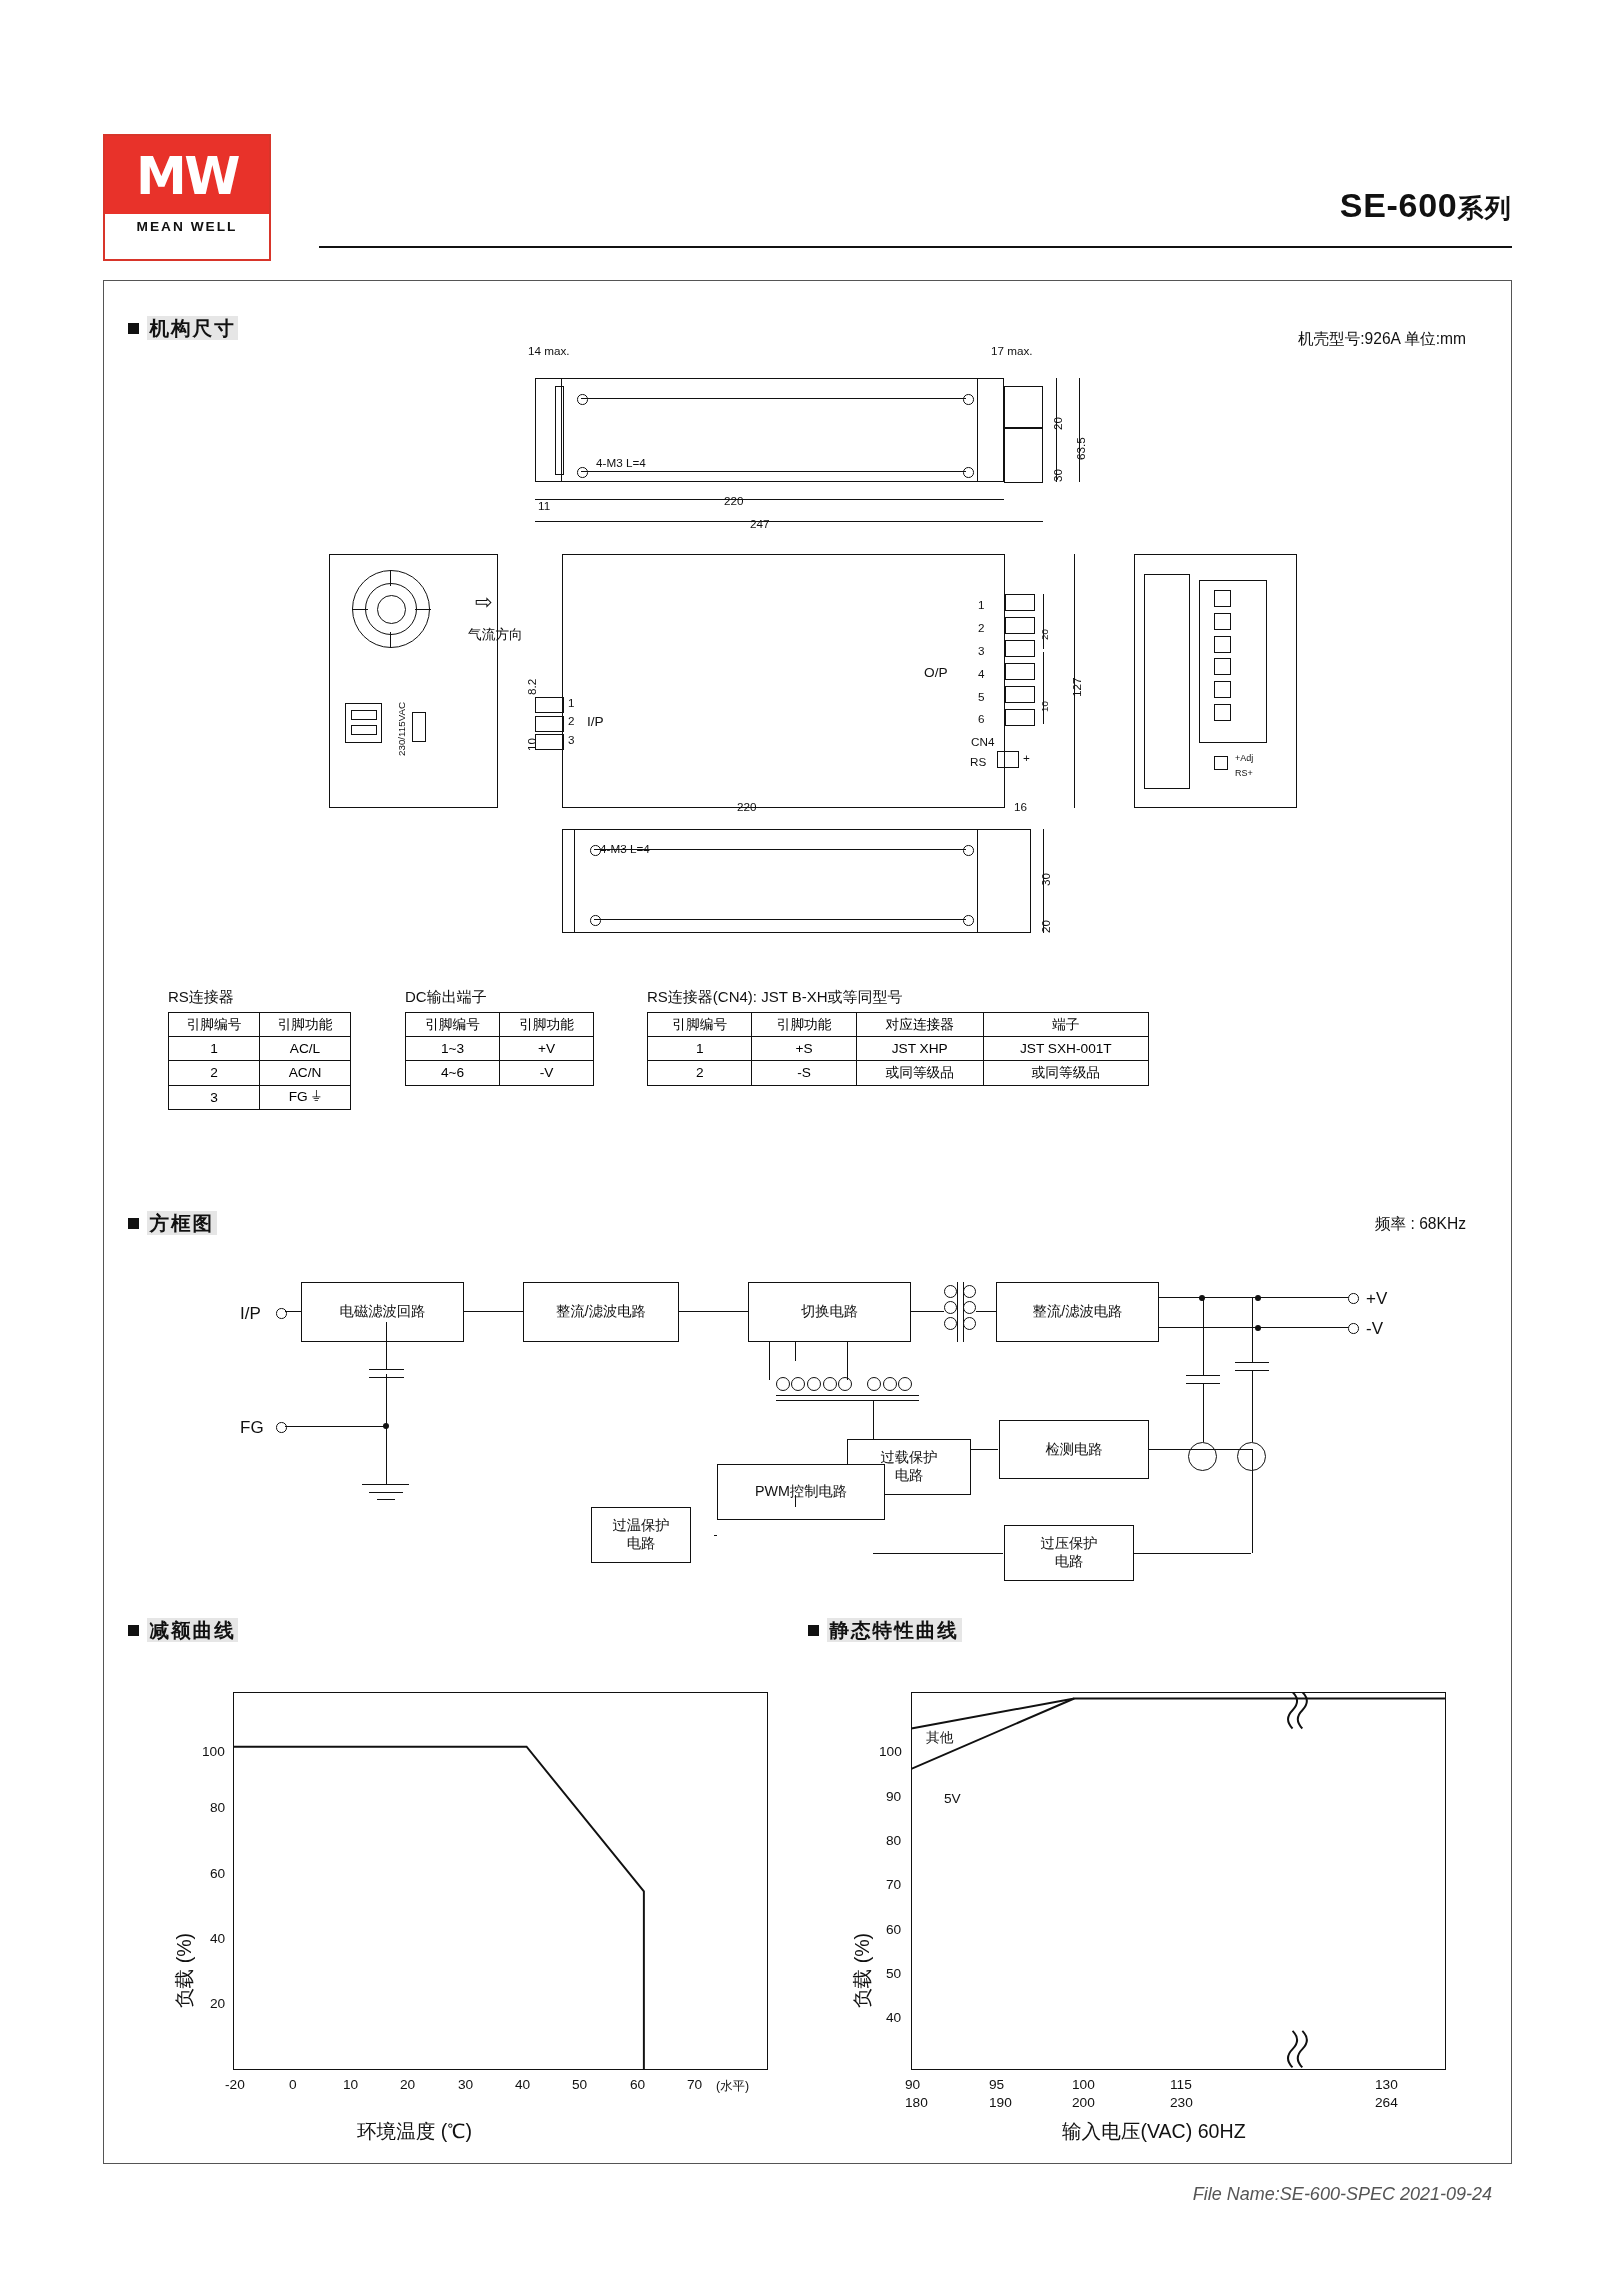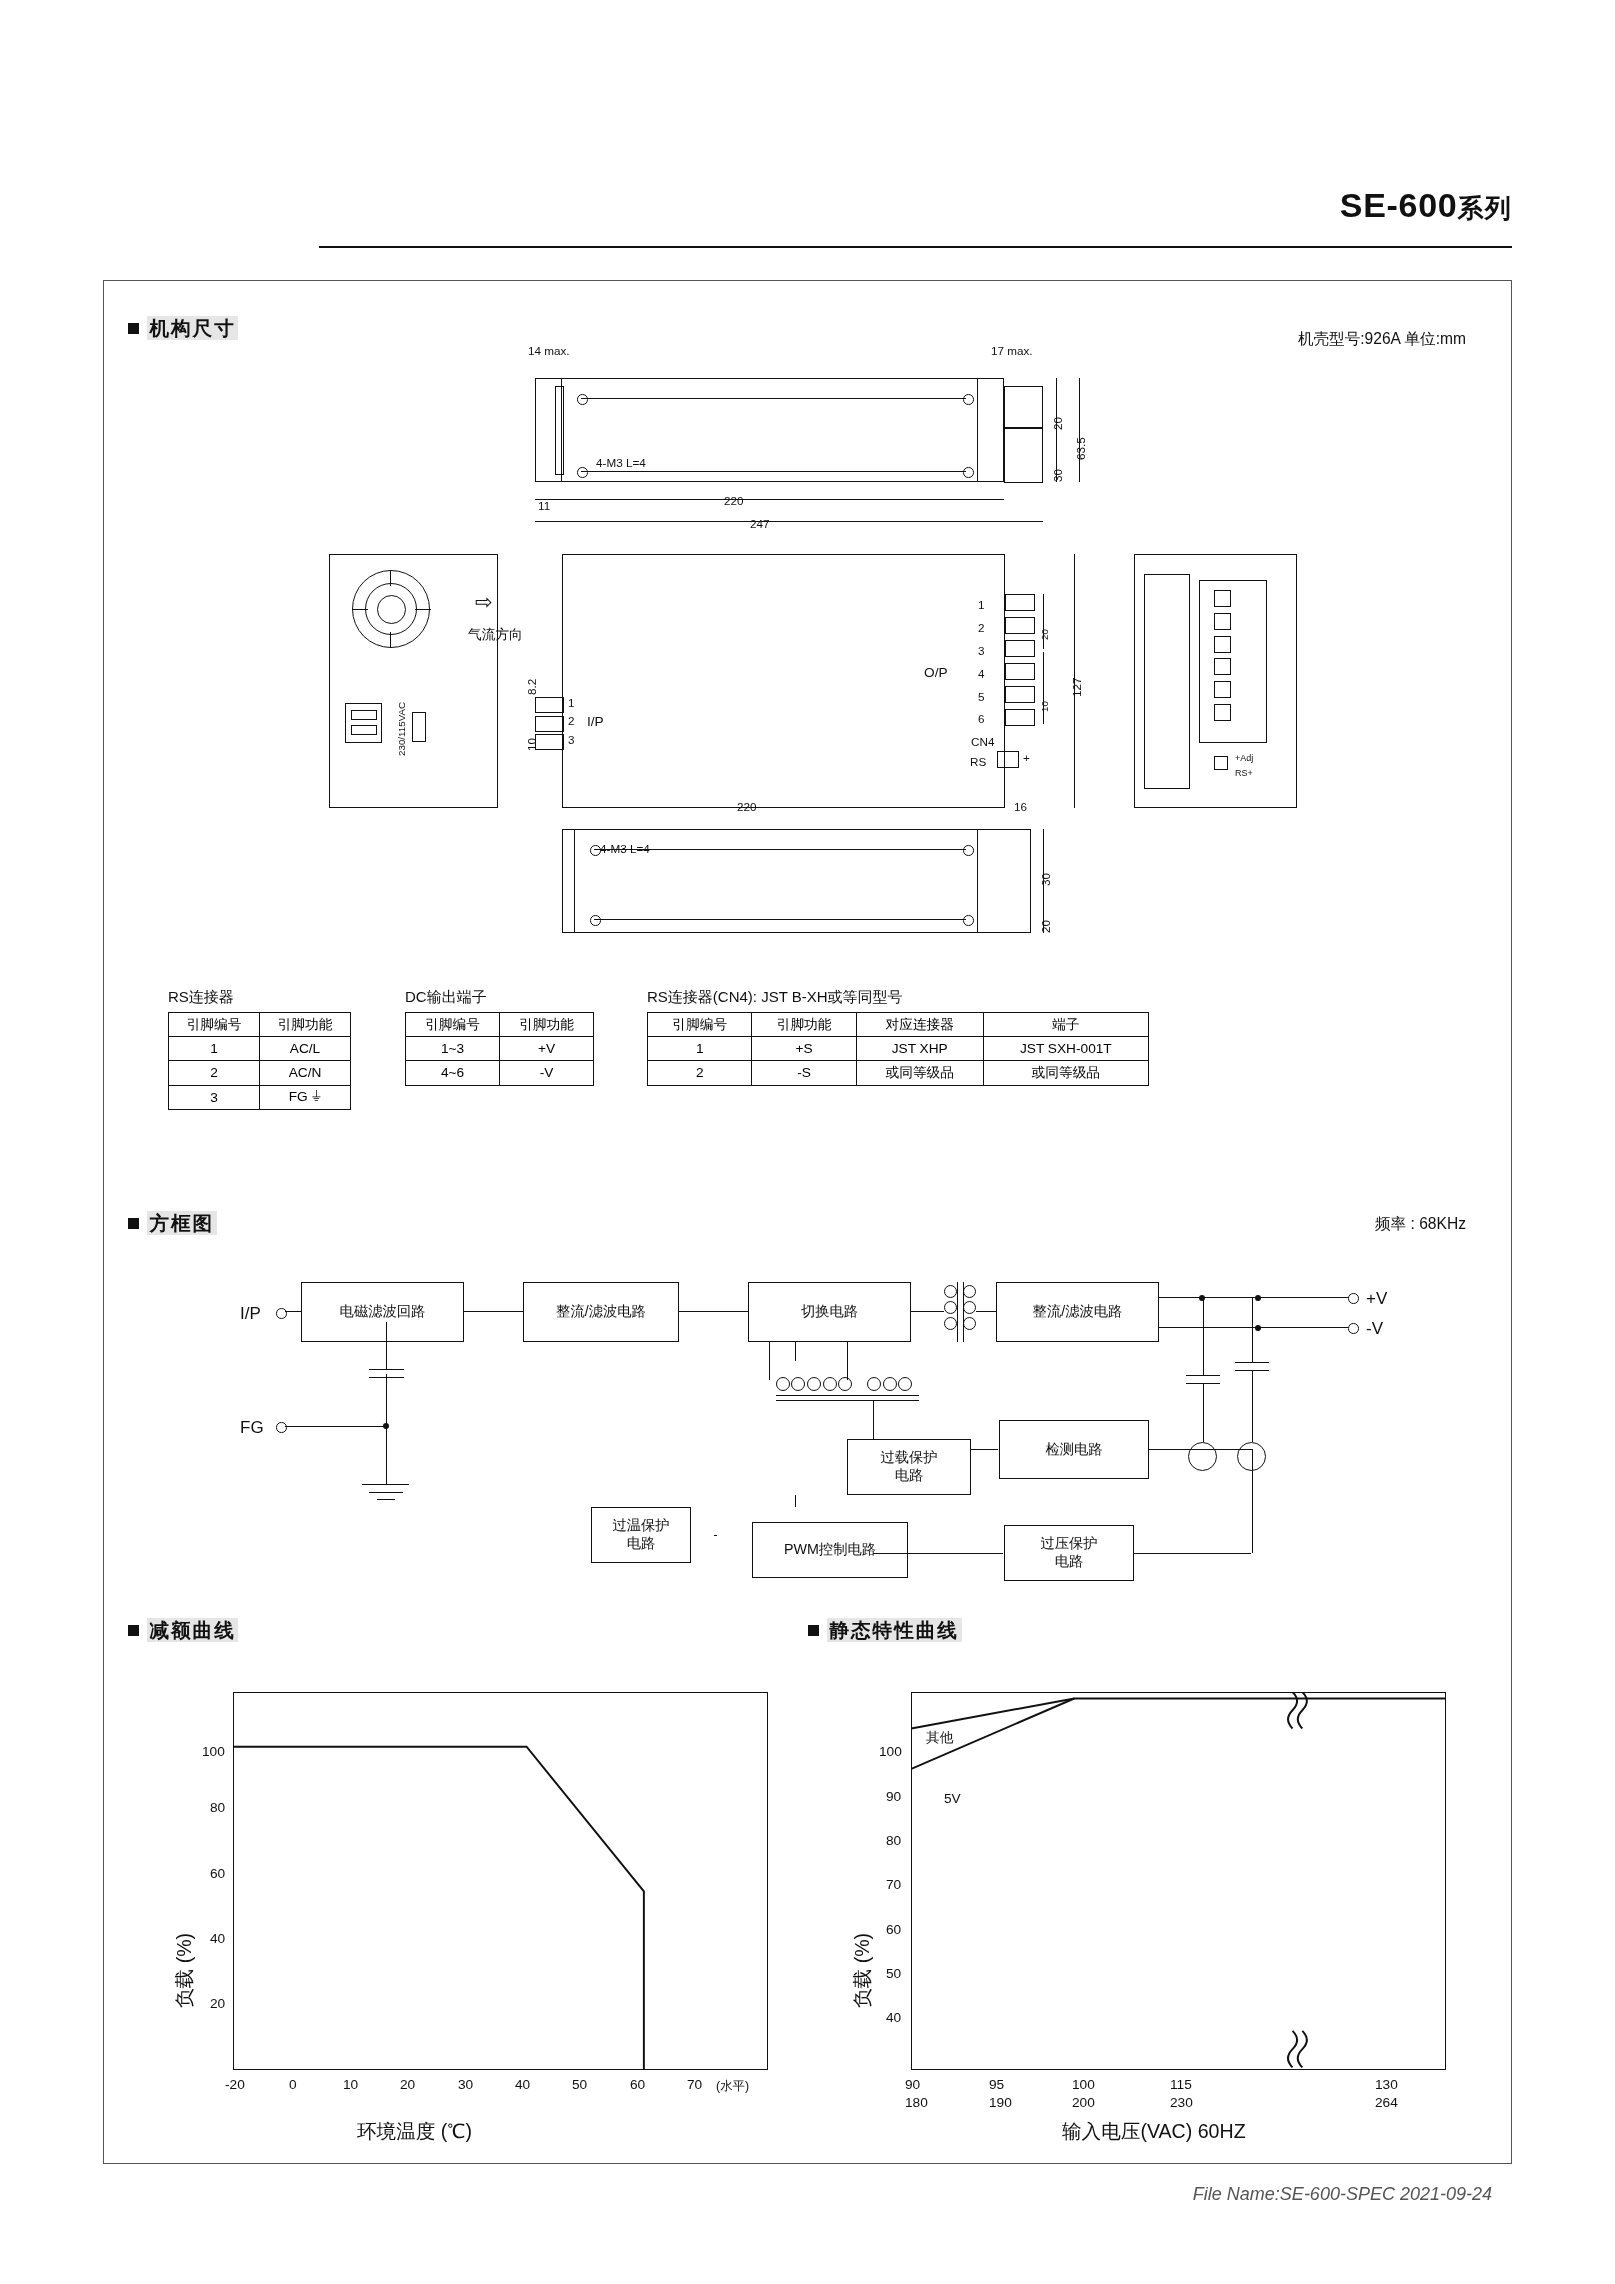--- a/index.html
+++ b/index.html
@@ -48,20 +48,25 @@
   .ctitle{position:absolute;font-size:19.6px;color:#111;}
   .ylab{position:absolute;font-size:19.6px;color:#111;transform:rotate(-90deg);transform-origin:left top;white-space:nowrap;}
 
   .footer{position:absolute;right:124px;top:2184px;font-size:18px;font-style:italic;color:#555;}
 </style>
 </head>
 <body>
 
 <div class="page">
 
+  <div class="logo-box">
+    <div class="logo-red"></div>
+    <div class="logo-mw">MW</div>
+    <div class="logo-text">MEAN WELL</div>
+  </div>
   <div class="hdr-model"><span>SE-600</span><span class="cn">系列</span></div>
   <div class="hdr-rule"></div>
 
   <div class="frame"></div>
 
   <div class="sec" style="left:128px;top:315px;"><span class="sq"></span><span class="hl">机构尺寸</span></div>
   <div class="note" style="right:150px;top:329px;">机壳型号:926A   单位:mm</div>
 
   <div>
 
@@ -328,21 +333,21 @@
 电路</div>
     <div class="ln vl1" style="left:873px;top:1400px;height:39px;"></div>
 
     <div class="bbox" style="left:999px;top:1420px;width:150px;height:59px;">检测电路</div>
     <div class="ln hl1" style="left:1149px;top:1449px;width:104px;"></div>
     <div class="ln hl1" style="left:971px;top:1449px;width:27px;"></div>
 
     <div class="bbox" style="left:591px;top:1507px;width:100px;height:56px;white-space:pre-line;">过温保护
 电路</div>
 
-    <div class="bbox" style="left:717px;top:1522px;width:156px;height:56px;margin-left:35px;">PWM控制电路</div>
+    <div class="bbox" style="left:717px;top:1464px;width:168px;height:56px;">PWM控制电路</div>
     <div class="ln hl1" style="left:714px;top:1535px;width:2.6px;"></div>
     <div class="ln vl1" style="left:795px;top:1495px;height:11.7px;"></div>
     <div class="ln vl1" style="left:795px;top:1341px;height:19.6px;"></div>
 
     <div class="bbox" style="left:1004px;top:1525px;width:130px;height:56px;white-space:pre-line;">过压保护
 电路</div>
     <div class="ln hl1" style="left:873px;top:1553px;width:130px;"></div>
     <div class="ln hl1" style="left:1134px;top:1553px;width:117px;"></div>
     <div class="ln vl1" style="left:1252px;top:1449px;height:104px;"></div>
   </div>

